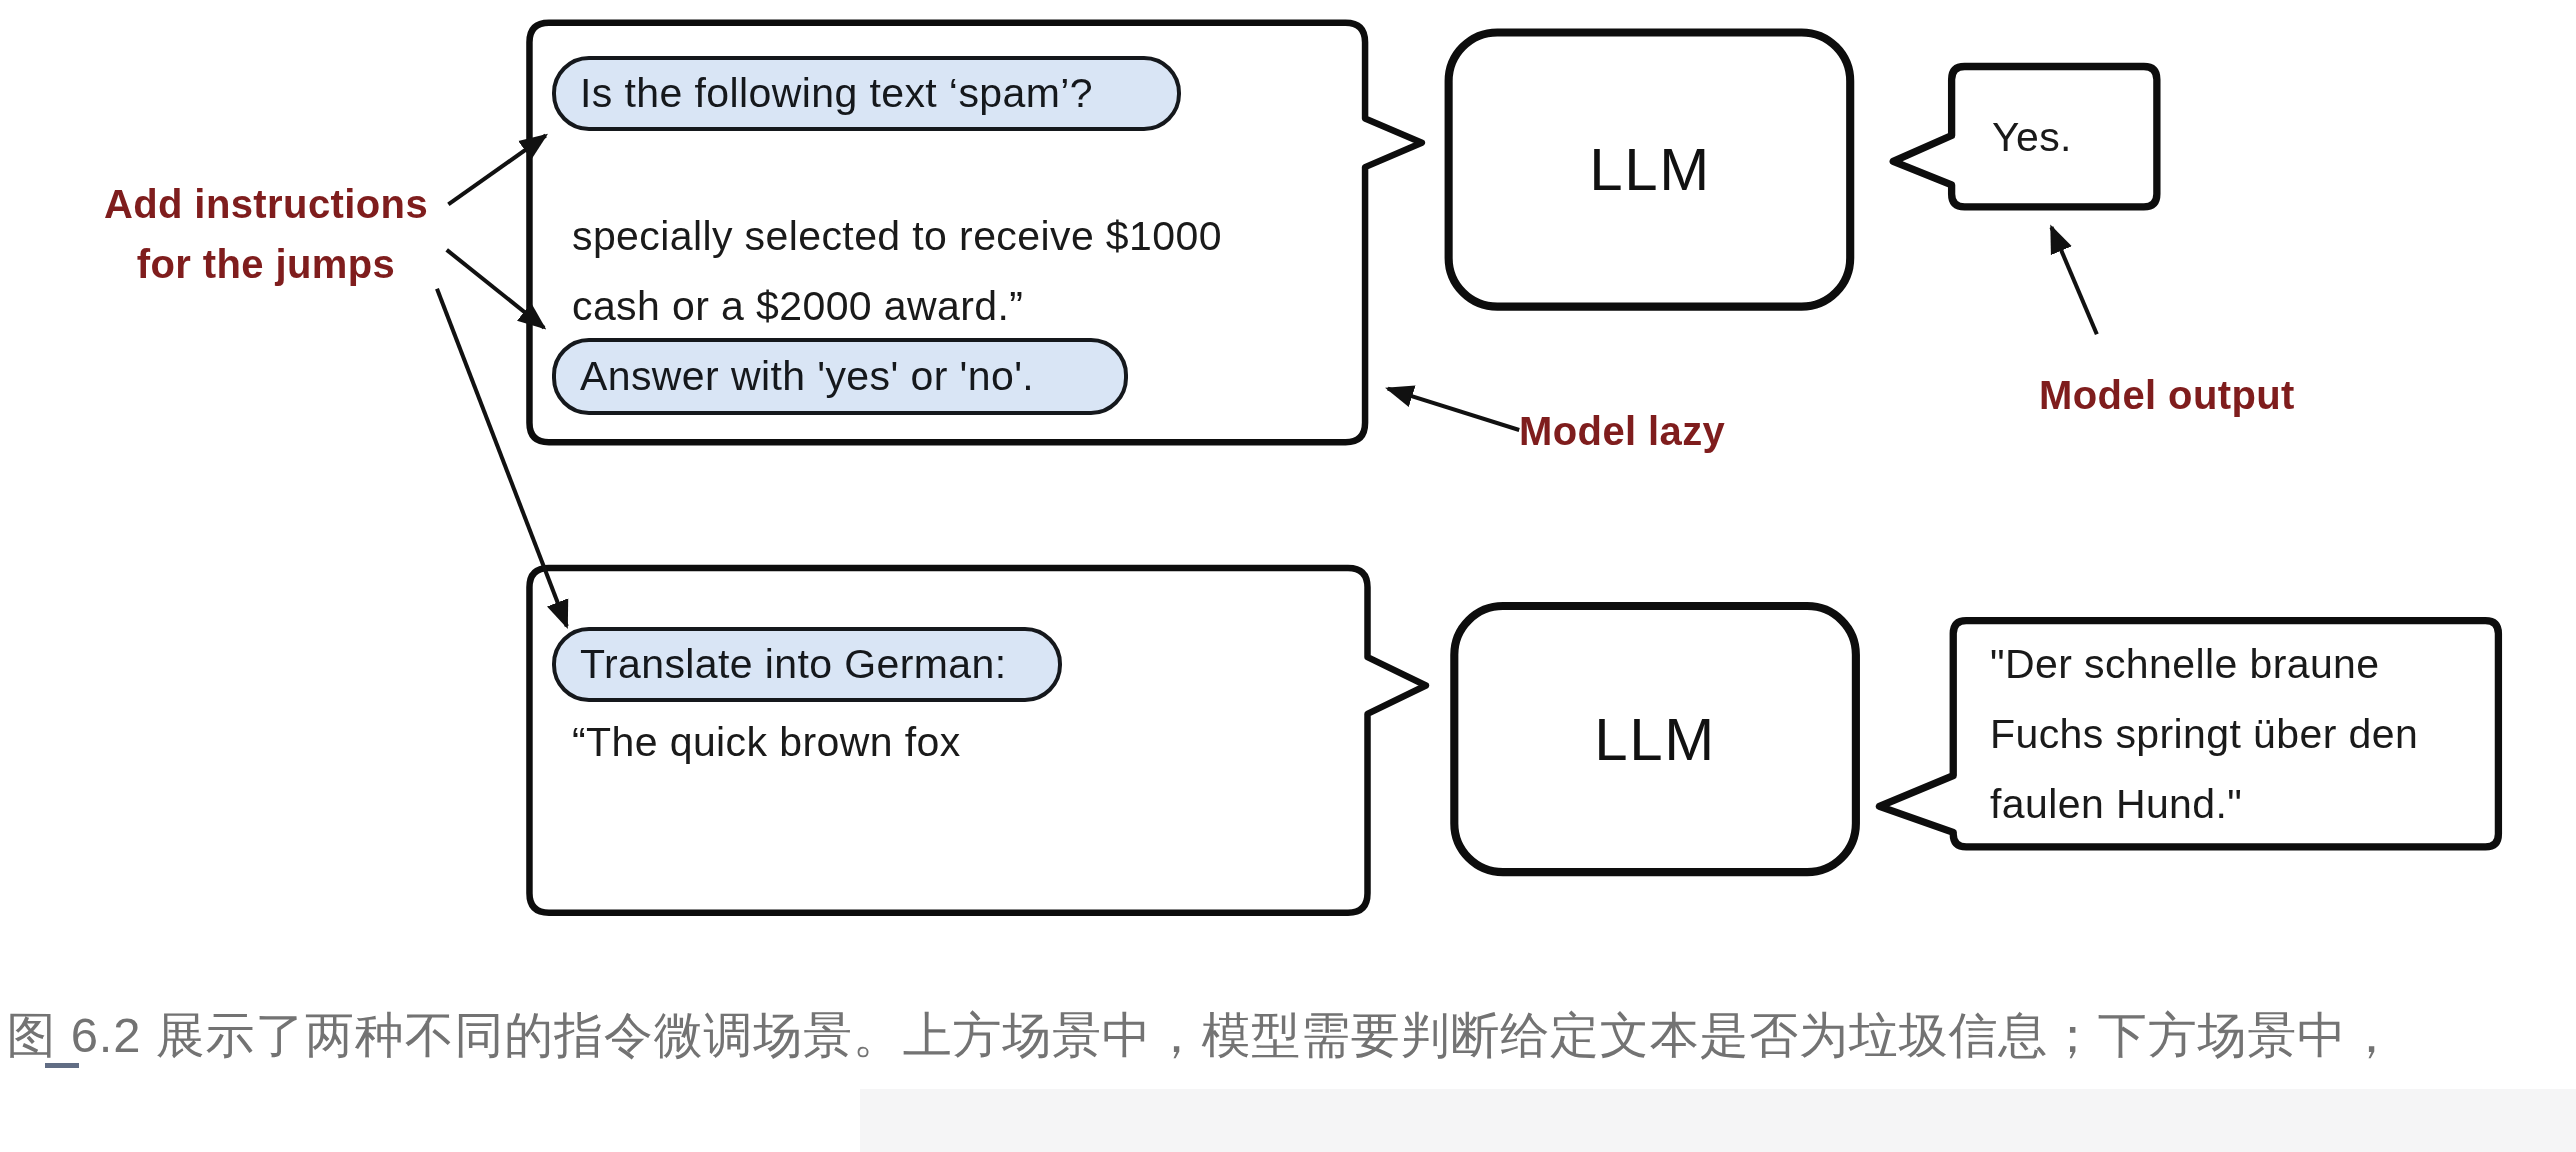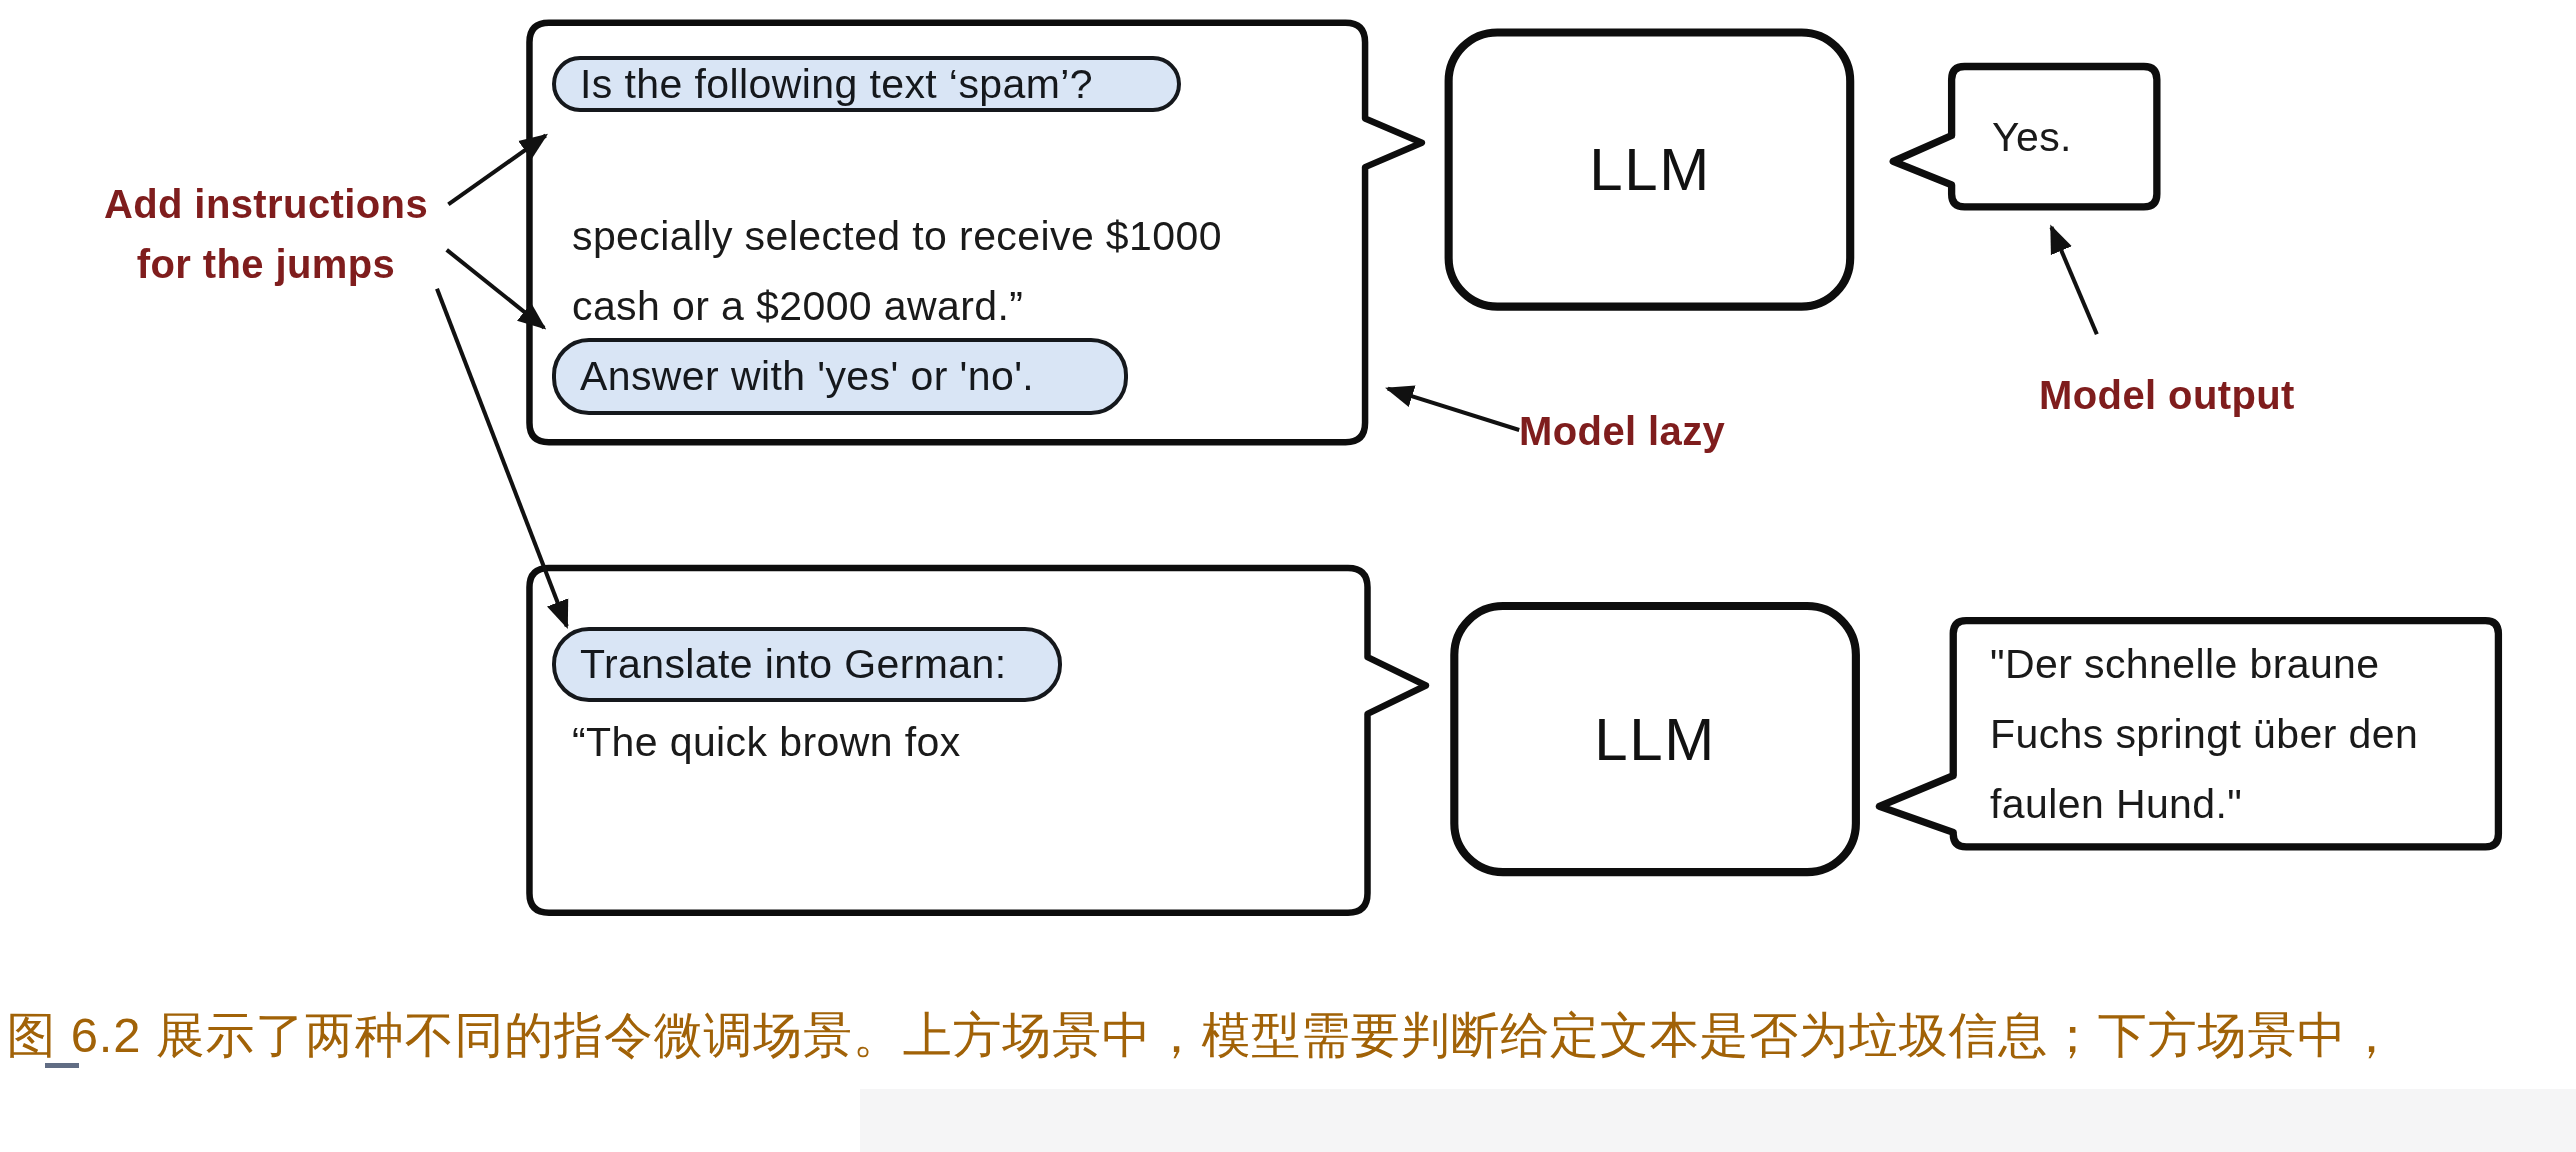--- a/index.html
+++ b/index.html
@@ -25,21 +25,21 @@
     position:absolute;display:flex;align-items:center;justify-content:center;
     font-size:60px;color:#111;letter-spacing:1.6px;
   }
   .annot{
     position:absolute;font-weight:bold;font-size:40px;color:#7f1d1d;
     white-space:nowrap;letter-spacing:0.4px;
   }
   .annot.center{text-align:center;white-space:normal;line-height:60px;}
   .caption{
     position:absolute;left:6.5px;top:1001px;width:2565px;
-    font-size:49px;line-height:68px;color:#a16207;letter-spacing:0.8px;
+    font-size:49px;line-height:68px;color:#737373;letter-spacing:0.8px;
   }
   .underline-artifact{
     position:absolute;left:45px;top:1063px;width:34px;height:4.9px;
     background:#45536f;opacity:0.85;
   }
   .grey-strip{
     position:absolute;left:860px;top:1089px;width:1716px;height:63px;
     background:#f5f5f6;
   }
 </style>
@@ -67,21 +67,21 @@
 
     <path d="M 2423 765 H 3063 Q 3079 765 3079 781 V 1028 Q 3079 1044 3063 1044 H 2423 Q 2407 1044 2407 1028 V 1026 L 2316 994 L 2407 956 V 781 Q 2407 765 2423 765 Z" fill="#ffffff" stroke="#0d0d0d" stroke-width="9" stroke-linejoin="round"></path>
 
     <line x1="552" y1="252" x2="672" y2="167" stroke="#111111" stroke-width="5" marker-end="url(#ah)"></line>
     <line x1="550" y1="308" x2="670" y2="404" stroke="#111111" stroke-width="5" marker-end="url(#ah)"></line>
     <line x1="538" y1="356" x2="698" y2="772" stroke="#111111" stroke-width="5" marker-end="url(#ah)"></line>
     <line x1="1872" y1="530" x2="1710" y2="479" stroke="#111111" stroke-width="5" marker-end="url(#ah)"></line>
     <line x1="2584" y1="412" x2="2528" y2="280" stroke="#111111" stroke-width="5" marker-end="url(#ah)"></line>
   </svg>
 
-  <div class="pill" style="left:552px;top:56px;width:629px;height:56px;">
+  <div class="pill" style="left:552px;top:56px;width:629px;height:75px;">
     <span>Is the following text ‘spam’?</span>
   </div>
 
   <div class="dtext" style="left:572px;top:201px;">specially selected to receive $1000</div>
   <div class="dtext" style="left:572px;top:271px;">cash or a $2000 award.”</div>
 
   <div class="pill" style="left:552px;top:338px;width:576px;height:77px;">
     <span>Answer with 'yes' or 'no'.</span>
   </div>
 

